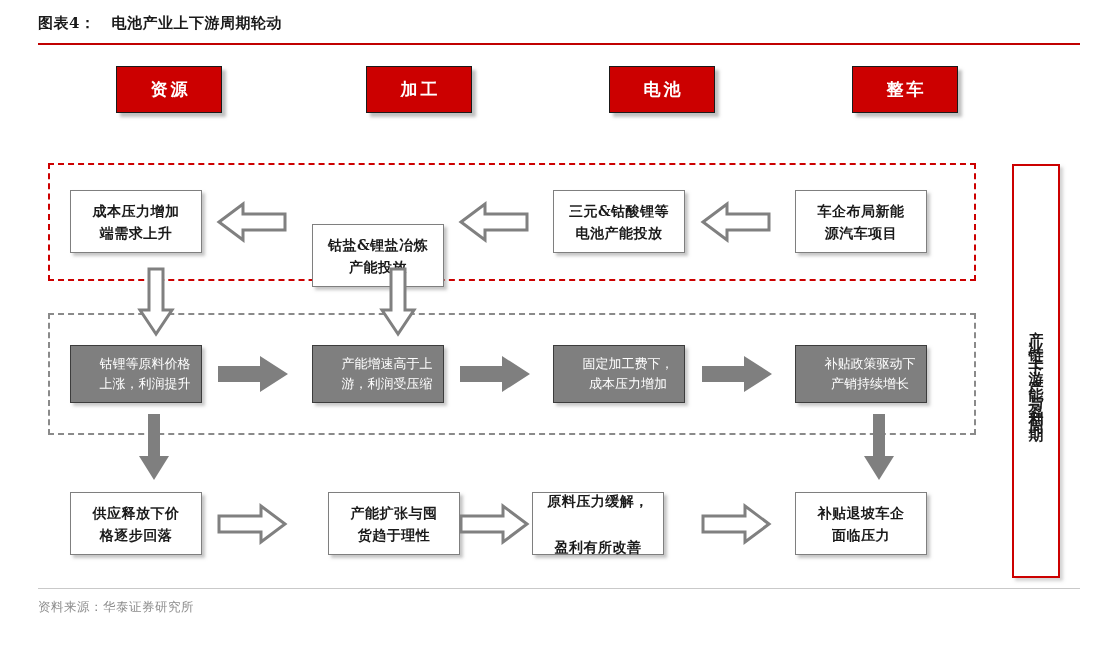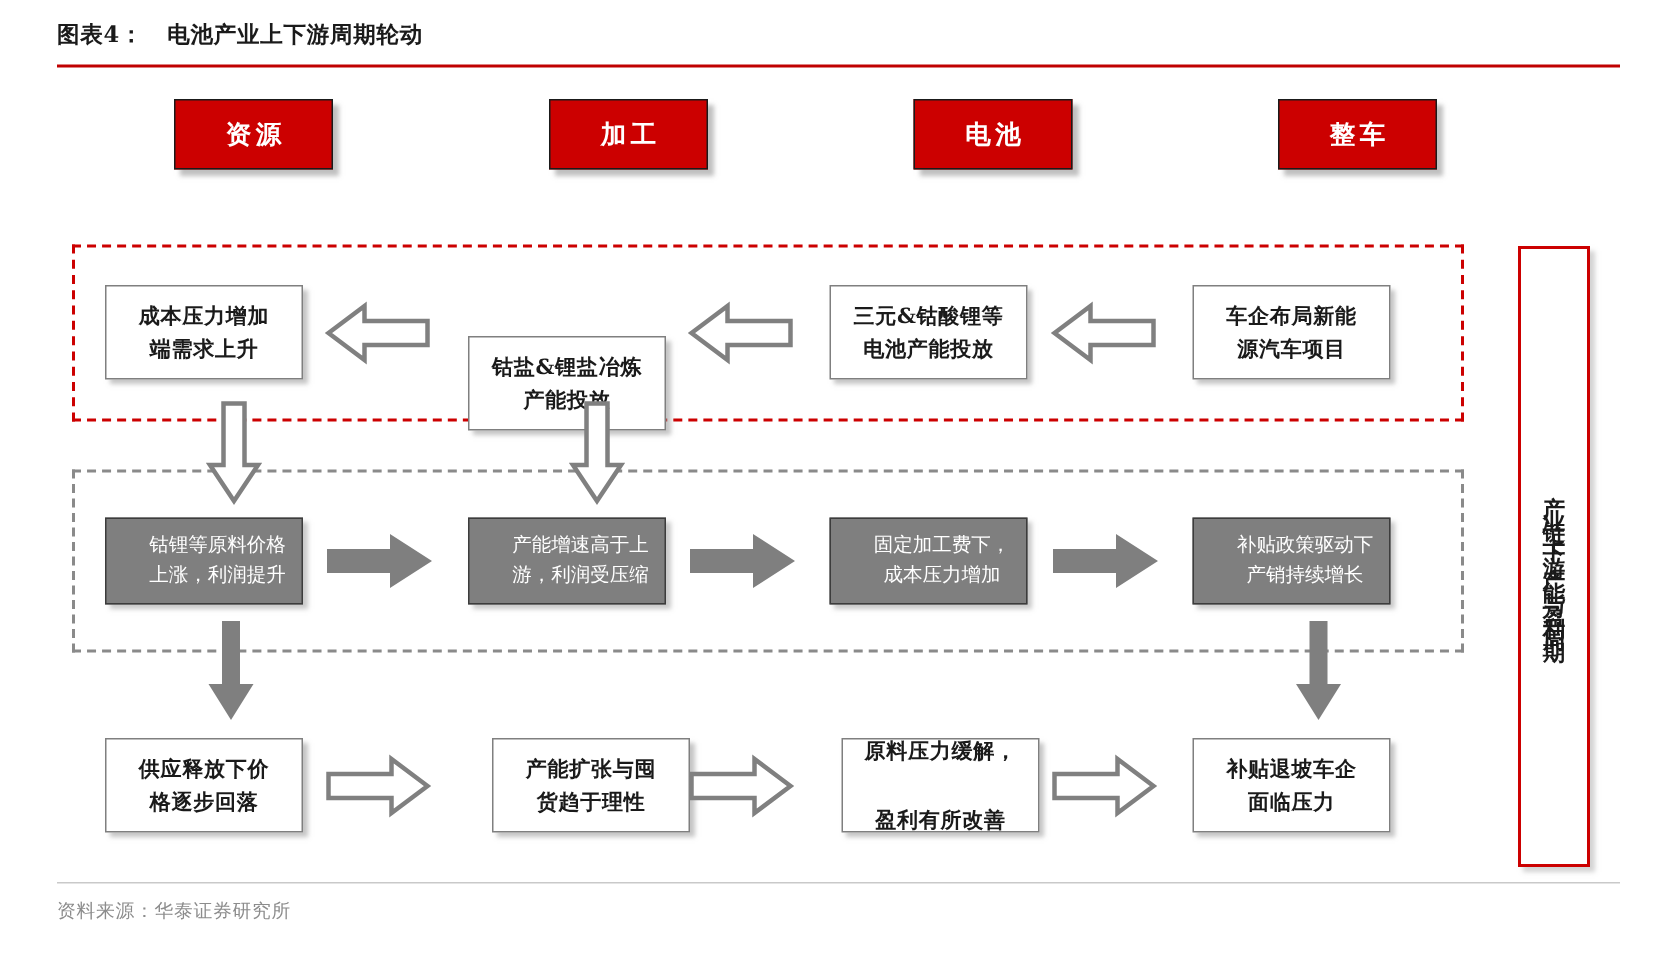--- a/index.html
+++ b/index.html
@@ -100,21 +100,21 @@
     letter-spacing: 0.5px;
   }
   
   #w1-0 { left: 70px;  top: 190px; }
   #w1-1 { left: 312px; top: 190px; margin-top: 34px; }
   #w1-2 { left: 553px; top: 190px; }
   #w1-3 { left: 795px; top: 190px; }
   
   #w3-0 { left: 70px;  top: 492px; }
   #w3-1 { left: 312px; top: 492px; margin-left: 16px; }
-  #w3-2 { left: 561px; top: 492px; gap: 24px; }
+  #w3-2 { left: 532px; top: 492px; gap: 24px; }
   #w3-3 { left: 795px; top: 492px; }
 
   
   .gbox {
     position: absolute;
     width: 132px;
     height: 58px;
     background: #7f7f7f;
     border: 1.5px solid #3c3c3c;
     box-shadow: 3px 3px 3px rgba(150,150,150,0.5);

